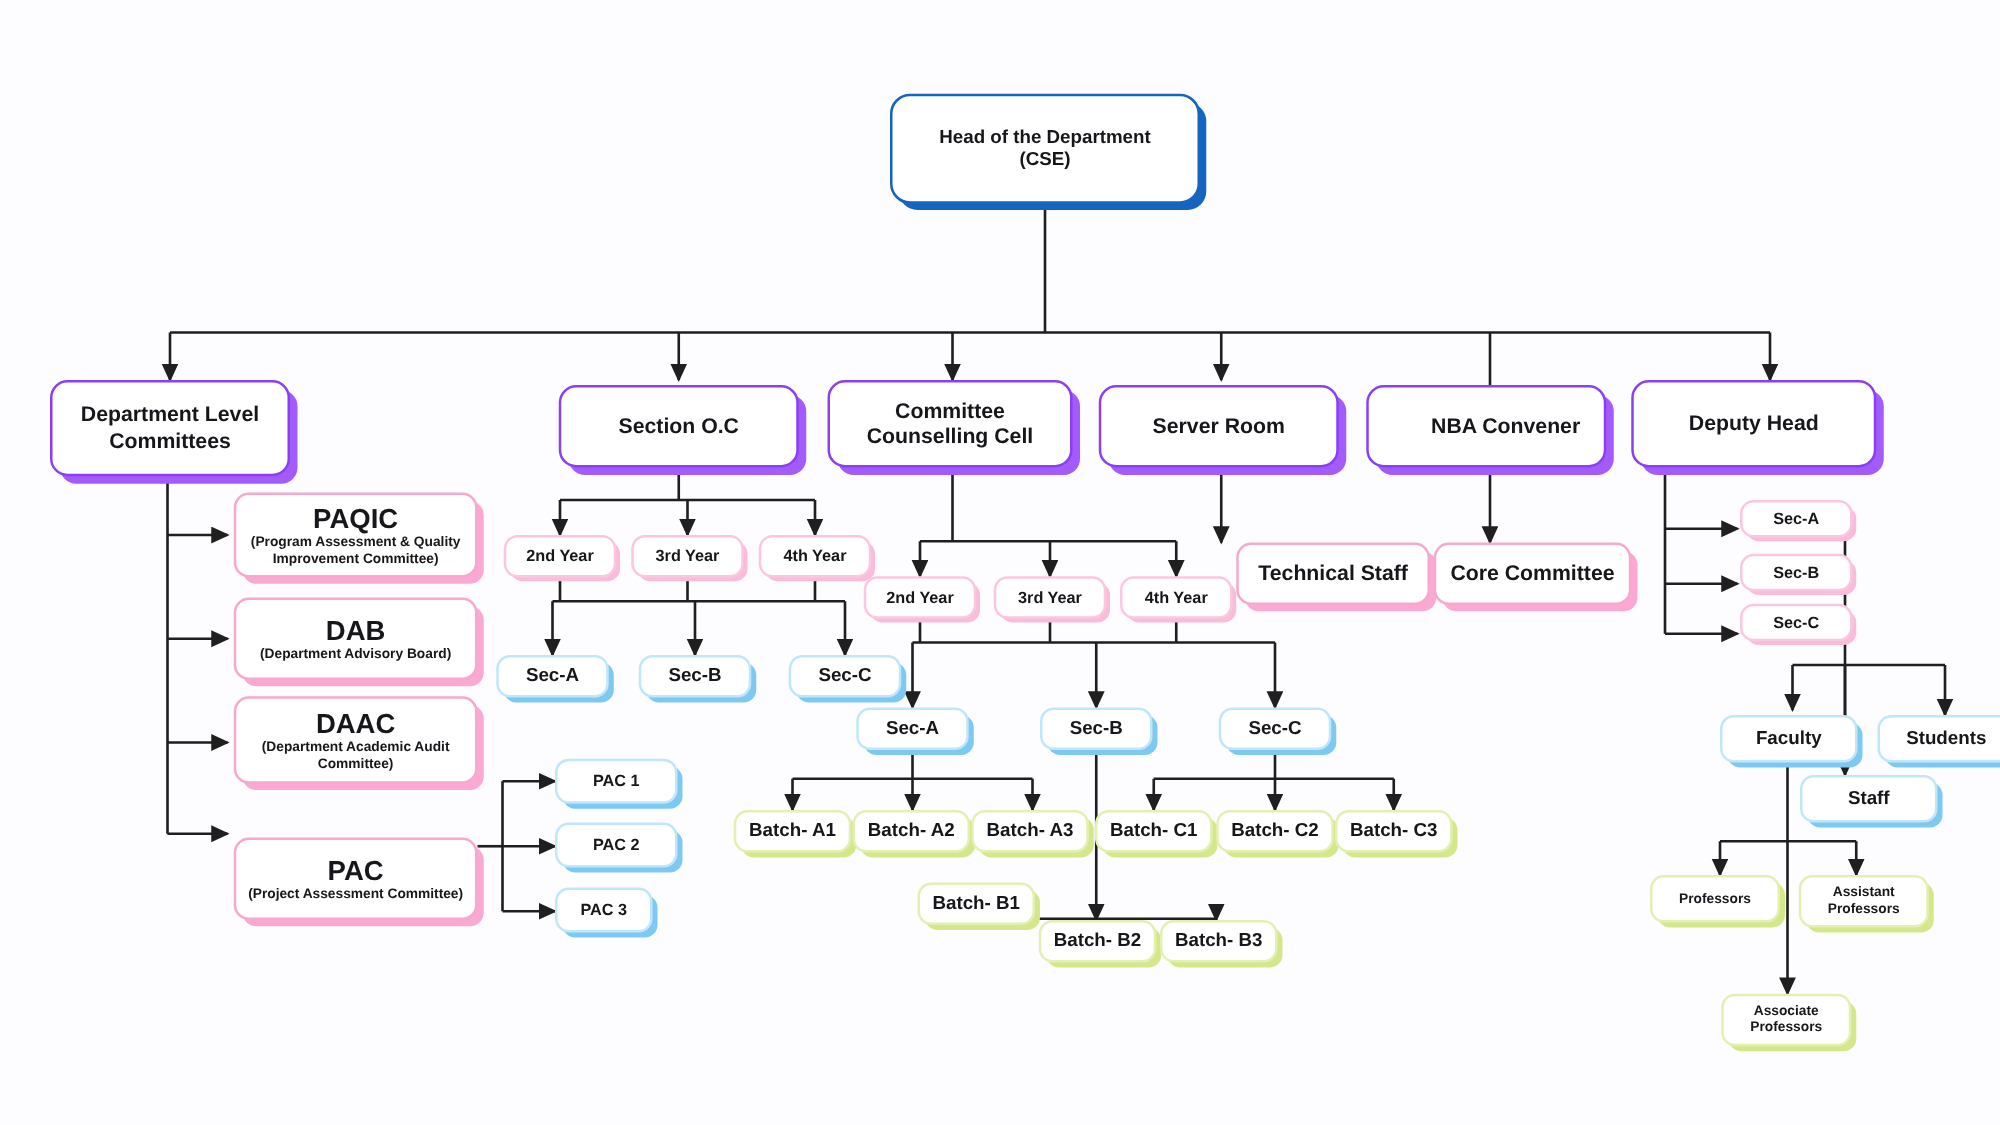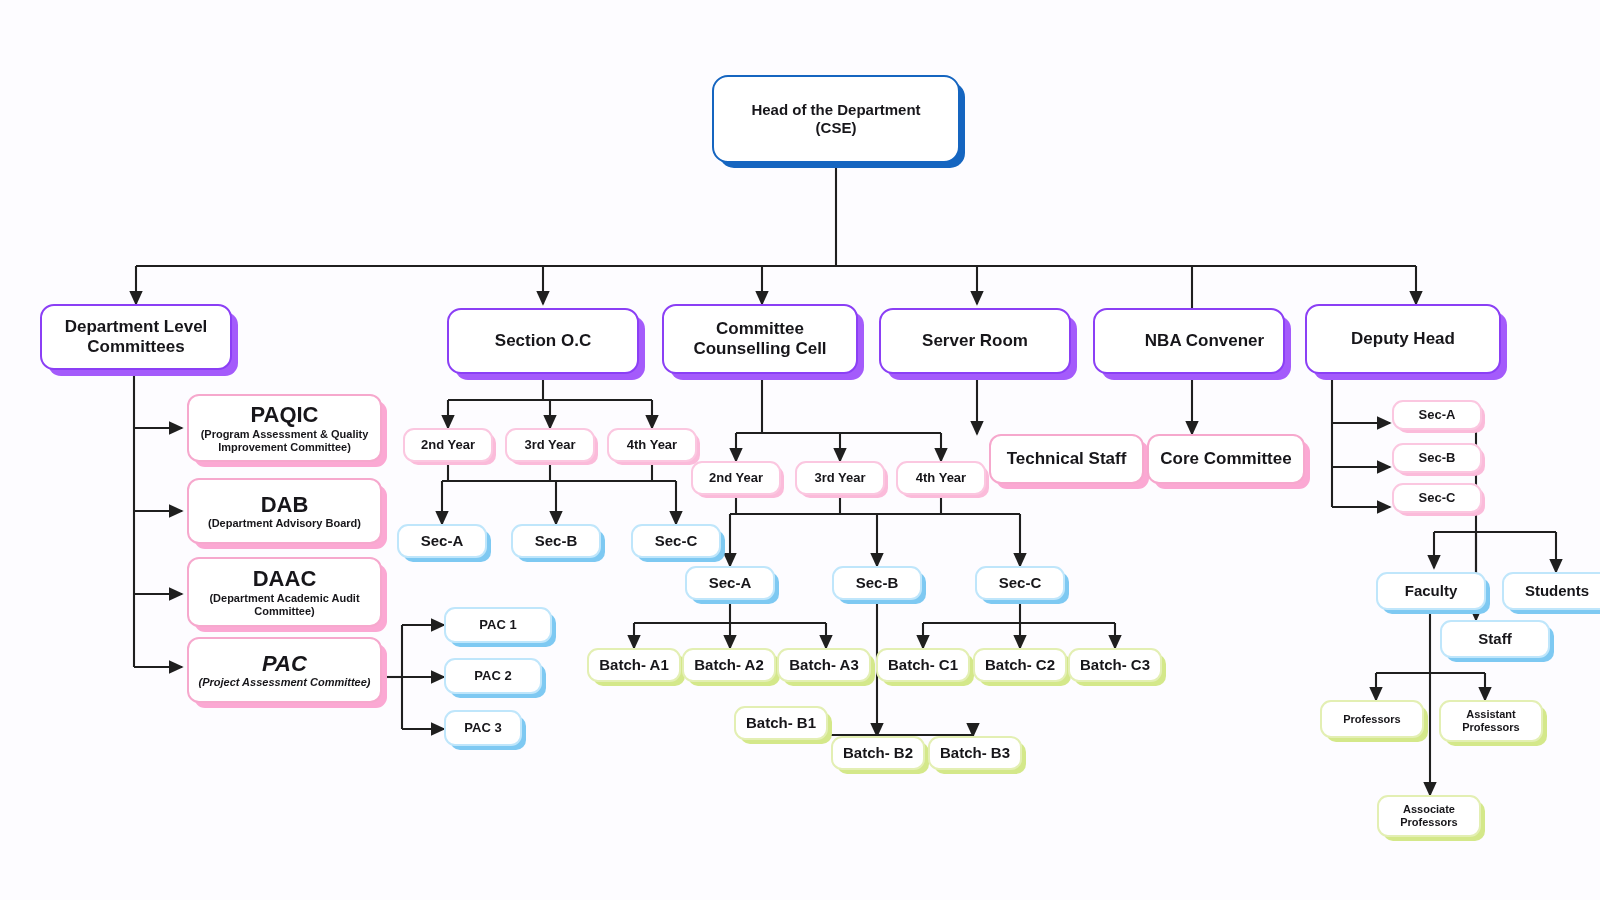--- a/index.html
+++ b/index.html
@@ -150,21 +150,21 @@
       <path d="M1356,673 L1356,700" marker-end="url(#ah)"></path>
       <path d="M1465,673 L1465,700" marker-end="url(#ah)"></path>
     </g>
   </svg>
 
   <div class="node n-blue t-md" style="left:692px;top:75px;width:248px;height:88px;">
     <span>Head of the Department</span>
     <span>(CSE)</span>
   </div>
 
-  <div class="node n-purple t-lg" style="left:20px;top:304px;width:192px;height:66px;">
+  <div class="node n-purple t-lg" style="left:20px;top:304px;width:192px;height:77px;">
     <span>Department Level</span>
     <span>Committees</span>
   </div>
 
   <div class="node n-purple t-lg" style="left:427px;top:308px;width:192px;height:66px;">
     <span>Section O.C</span>
   </div>
 
   <div class="node n-purple t-lg" style="left:642px;top:304px;width:196px;height:70px;">
     <span>Committee</span>
@@ -191,26 +191,26 @@
   <div class="node n-pink" style="left:167px;top:478px;width:195px;height:66px;">
     <span class="t-acr">DAB</span>
     <span class="t-acr2 sub">(Department Advisory Board)</span>
   </div>
 
   <div class="node n-pink" style="left:167px;top:557px;width:195px;height:70px;">
     <span class="t-acr">DAAC</span>
     <span class="t-acr2 sub">(Department Academic Audit Committee)</span>
   </div>
 
-  <div class="node n-pink" style="left:167px;top:637px;width:195px;height:66px;font-style:italic;">
+  <div class="node n-pink" style="left:167px;top:670px;width:195px;height:66px;">
     <span class="t-acr">PAC</span>
     <span class="t-acr2 sub">(Project Assessment Committee)</span>
   </div>
 
-  <div class="node n-cyan t-sm" style="left:424px;top:607px;width:108px;height:36px;">
+  <div class="node n-cyan t-sm" style="left:424px;top:607px;width:98px;height:36px;">
     <span>PAC 1</span>
   </div>
   <div class="node n-cyan t-sm" style="left:424px;top:658px;width:98px;height:36px;">
     <span>PAC 2</span>
   </div>
   <div class="node n-cyan t-sm" style="left:424px;top:710px;width:78px;height:36px;">
     <span>PAC 3</span>
   </div>
 
   <div class="node n-pinklite t-sm" style="left:383px;top:428px;width:90px;height:34px;">

